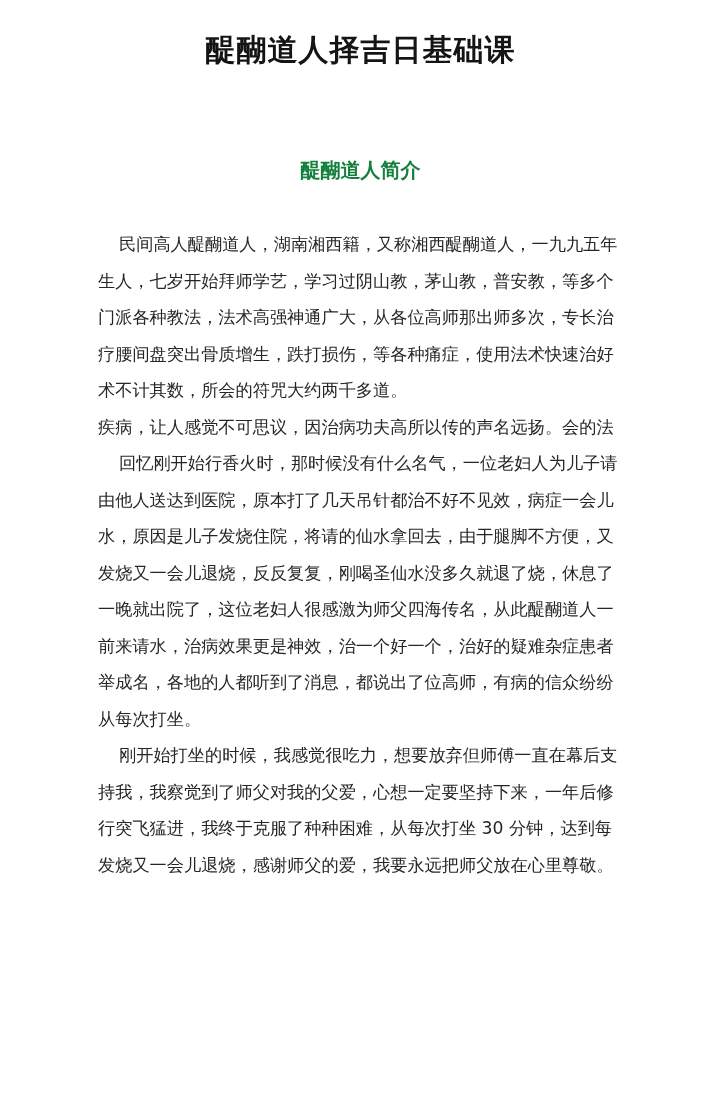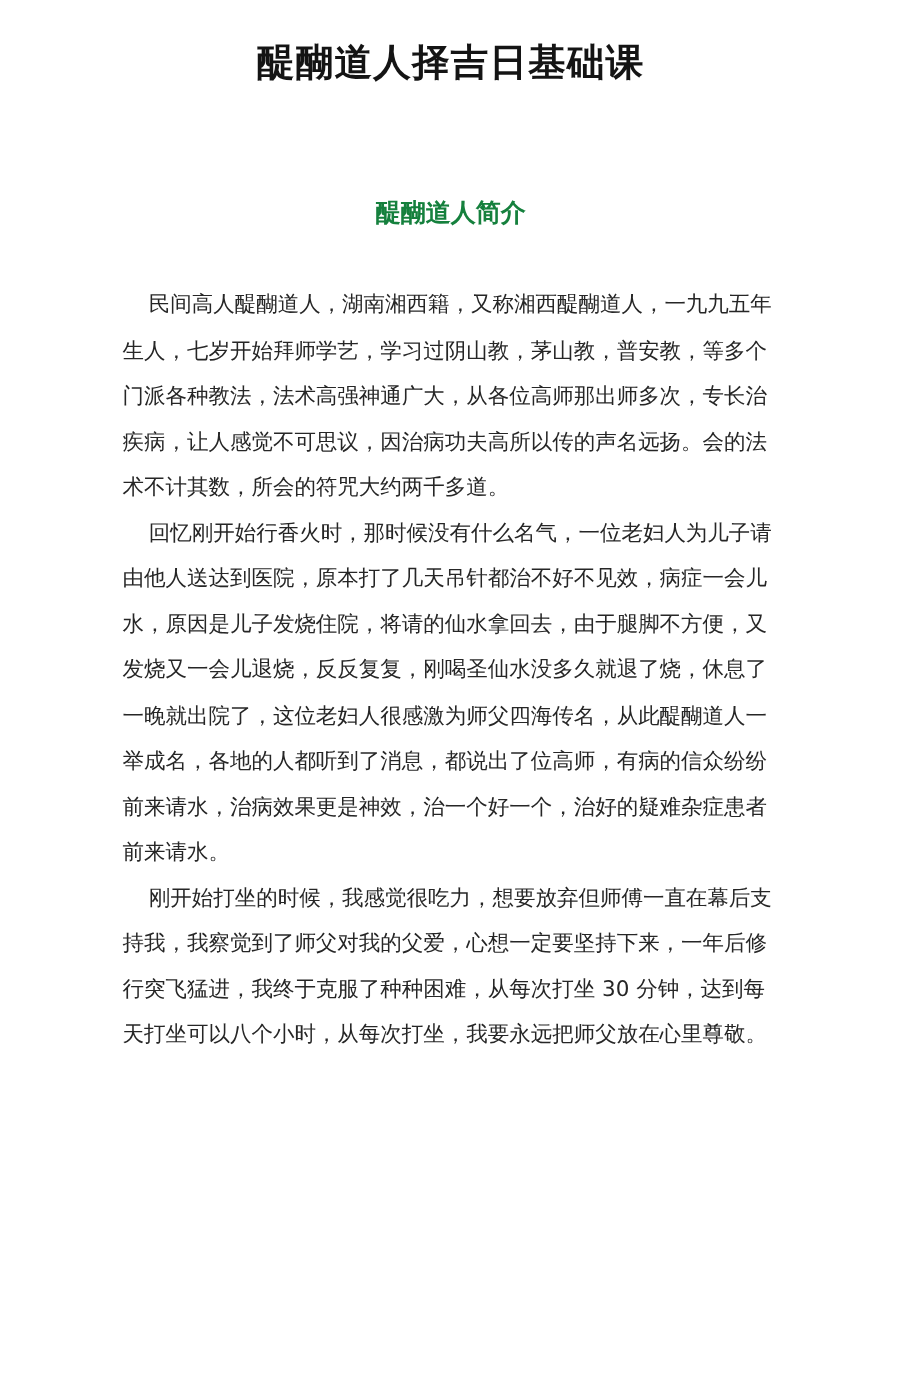--- a/index.html
+++ b/index.html
@@ -29,33 +29,34 @@
 
 <div class="page">
   <div class="title">醍醐道人择吉日基础课</div>
   <div class="subtitle">醍醐道人简介</div>
 
   <div class="body-text">
     <div>
       <div class="line indent">民间高人醍醐道人，湖南湘西籍，又称湘西醍醐道人，一九九五年</div>
       <div class="line">生人，七岁开始拜师学艺，学习过阴山教，茅山教，普安教，等多个</div>
       <div class="line">门派各种教法，法术高强神通广大，从各位高师那出师多次，专长治</div>
+      <div class="line">疗腰间盘突出骨质增生，跌打损伤，等各种痛症，使用法术快速治好</div>
+      <div class="line">术不计其数，所会的符咒大约两千多道。</div>
       <div class="line">疾病，让人感觉不可思议，因治病功夫高所以传的声名远扬。会的法</div>
-      <div class="line">术不计其数，所会的符咒大约两千多道。</div>
     </div>
     <div>
       <div class="line indent">回忆刚开始行香火时，那时候没有什么名气，一位老妇人为儿子请</div>
       <div class="line">由他人送达到医院，原本打了几天吊针都治不好不见效，病症一会儿</div>
       <div class="line">水，原因是儿子发烧住院，将请的仙水拿回去，由于腿脚不方便，又</div>
       <div class="line">发烧又一会儿退烧，反反复复，刚喝圣仙水没多久就退了烧，休息了</div>
       <div class="line">一晚就出院了，这位老妇人很感激为师父四海传名，从此醍醐道人一</div>
+      <div class="line">前来请水，治病效果更是神效，治一个好一个，治好的疑难杂症患者</div>
       <div class="line">举成名，各地的人都听到了消息，都说出了位高师，有病的信众纷纷</div>
-      <div class="line">前来请水，治病效果更是神效，治一个好一个，治好的疑难杂症患者</div>
-      <div class="line">前来请水。</div>
+      <div class="line">从每次打坐。</div>
     </div>
     <div>
       <div class="line indent">刚开始打坐的时候，我感觉很吃力，想要放弃但师傅一直在幕后支</div>
       <div class="line">持我，我察觉到了师父对我的父爱，心想一定要坚持下来，一年后修</div>
       <div class="line">行突飞猛进，我终于克服了种种困难，从每次打坐 30 分钟，达到每</div>
-      <div class="line">天打坐可以八个小时，从每次打坐，我要永远把师父放在心里尊敬。</div>
+      <div class="line">发烧又一会儿退烧，感谢师父的爱，我要永远把师父放在心里尊敬。</div>
     </div>
   </div>
 </div>
 
 </body></html>

